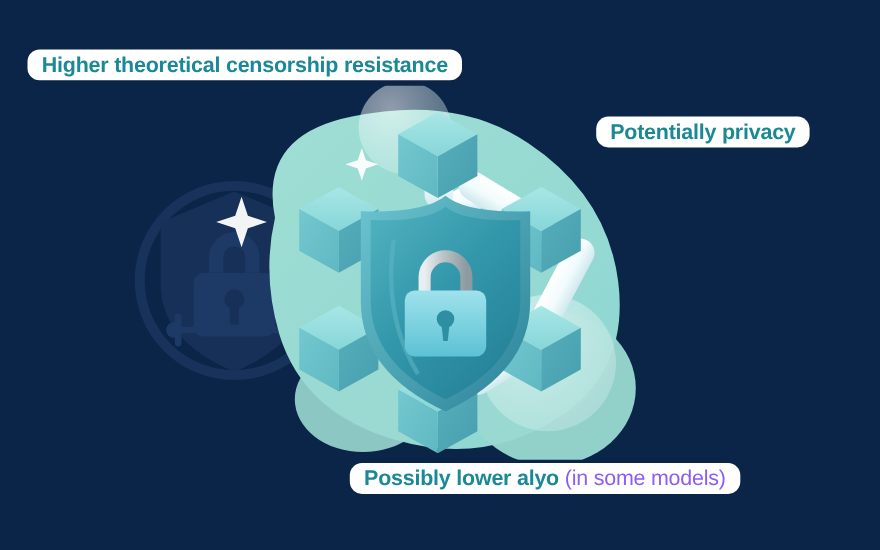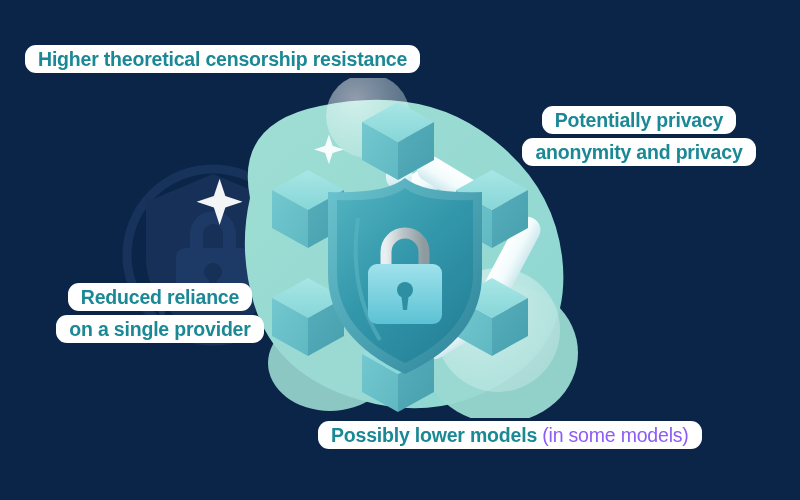--- a/index.html
+++ b/index.html
@@ -212,25 +212,20 @@
       <path d="M60 110 L68 134 L92 142 L68 150 L60 174 L52 150 L28 142 L52 134 Z" opacity="0.95" transform="scale(0.72) translate(-5,30)"></path>
     </g>
   </svg>
 
   <div class="label" id="lbl-censorship">
     <span class="row"><span class="ln">Higher theoretical censorship resistance</span></span>
   </div>
 
   <div class="label two-line" id="lbl-anonymity">
     <span class="row"><span class="ln">Potentially privacy</span></span>
-    <span class="row"><span class="ln">anonymity and privacy</span></span>
-  </div>
-
-  <div class="label two-line" id="lbl-reliance">
-    <span class="row"><span class="ln">Reduced reliance</span></span>
-    <span class="row"><span class="ln">on a single provider</span></span>
-  </div>
+  </div>
+
 
   <div class="label" id="lbl-costs">
-    <span class="row"><span class="ln"><span>Possibly lower models</span><span class="lbl-sub"> <span>(in some models)</span></span></span></span>
+    <span class="row"><span class="ln"><span>Possibly lower alyo</span><span class="lbl-sub"> <span>(in some models)</span></span></span></span>
   </div>
 
 </div>
 
 </body></html>

